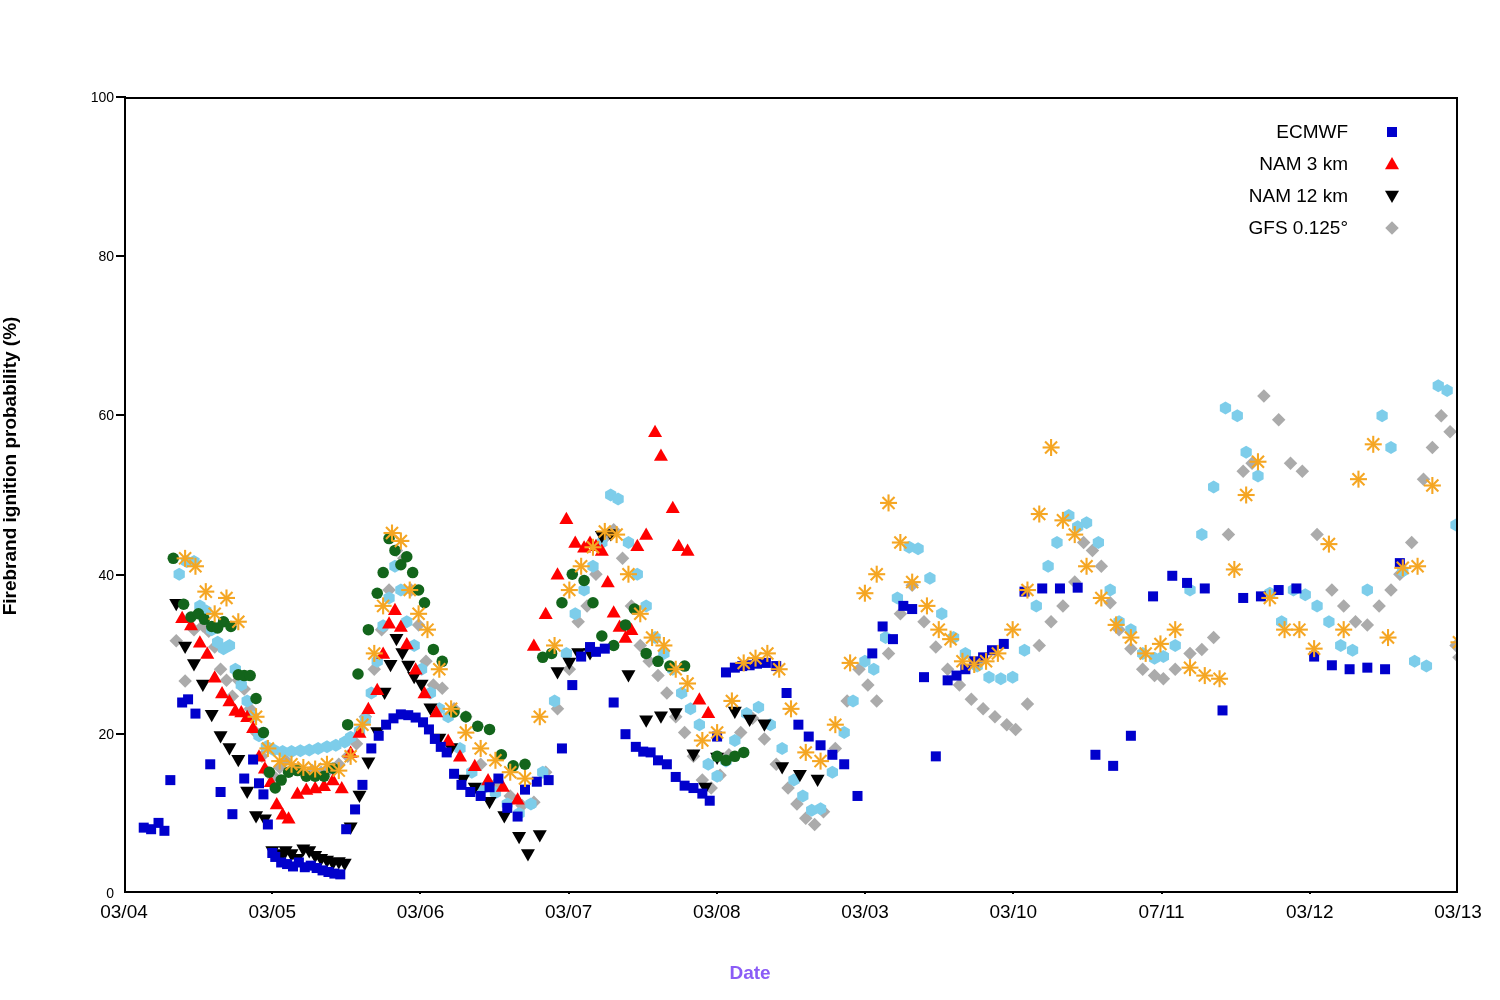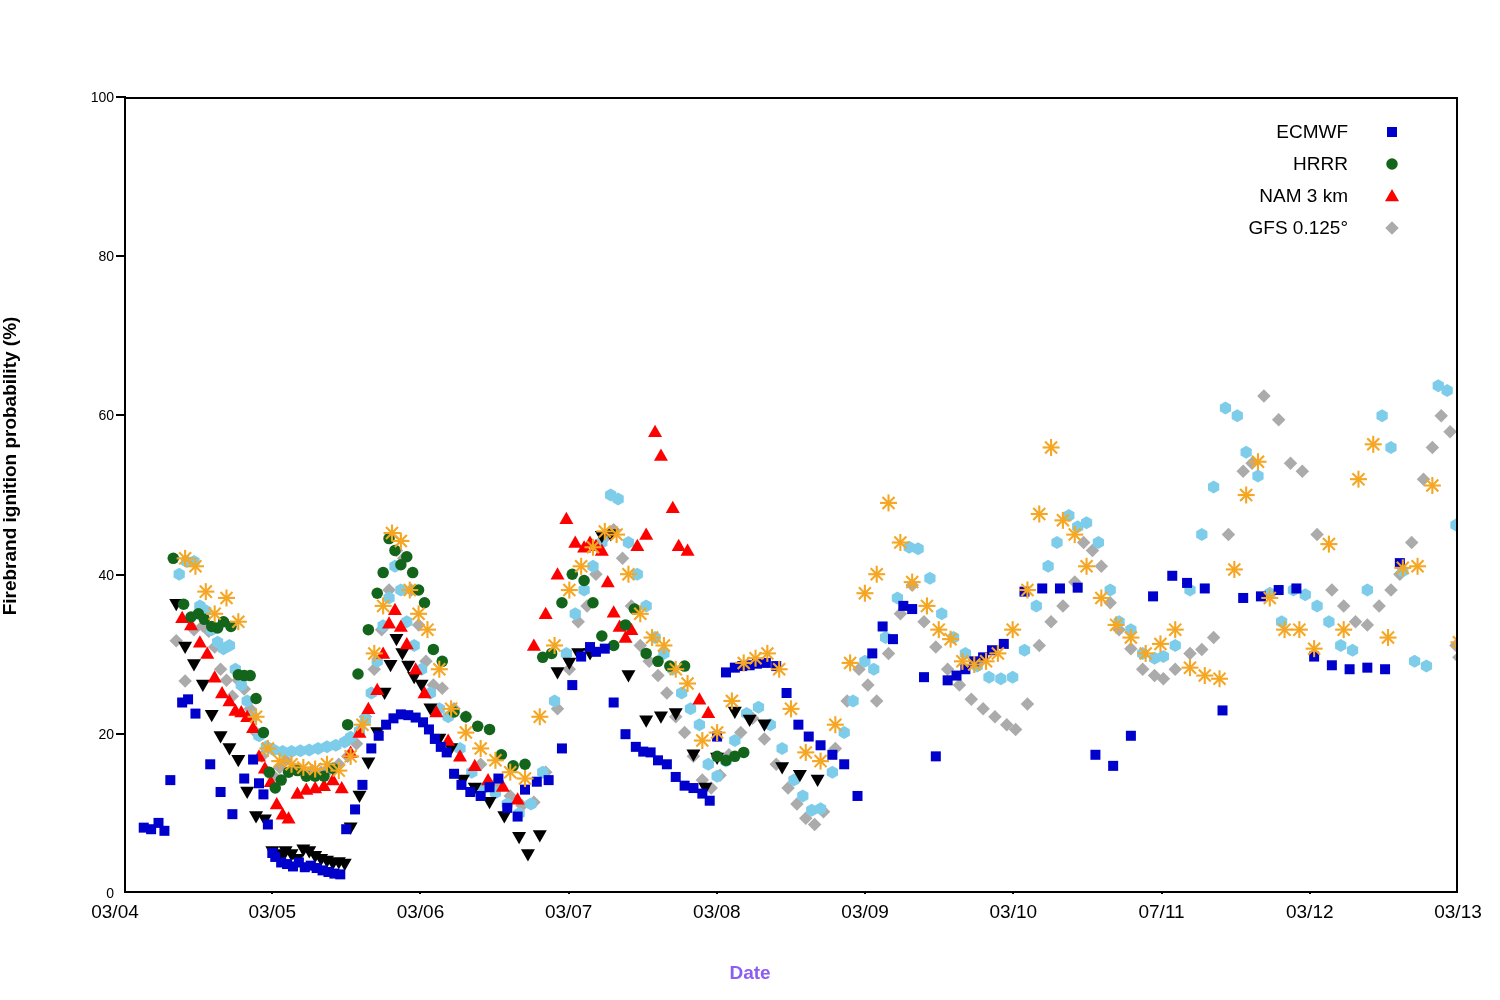--- a/index.html
+++ b/index.html
@@ -100,26 +100,26 @@
 
   <div id="ytick-labels">
       <div class="ytick-label" style="top: 893px;">0</div>
       <div class="ytick-label" style="top: 733.8px;">20</div>
       <div class="ytick-label" style="top: 574.6px;">40</div>
       <div class="ytick-label" style="top: 415.4px;">60</div>
       <div class="ytick-label" style="top: 256.2px;">80</div>
       <div class="ytick-label" style="top: 97px;">100</div>
     </div>
   <div id="xtick-labels">
-      <div class="xtick-label" style="left: 115px;">03/04</div>
+      <div class="xtick-label" style="left: 124px;">03/04</div>
       <div class="xtick-label" style="left: 272.222px;">03/05</div>
       <div class="xtick-label" style="left: 420.444px;">03/06</div>
       <div class="xtick-label" style="left: 568.667px;">03/07</div>
       <div class="xtick-label" style="left: 716.889px;">03/08</div>
-      <div class="xtick-label" style="left: 865.111px;">03/09</div>
+      <div class="xtick-label" style="left: 865.111px;">03/03</div>
       <div class="xtick-label" style="left: 1013.33px;">03/10</div>
       <div class="xtick-label" style="left: 1161.56px;">07/11</div>
       <div class="xtick-label" style="left: 1309.78px;">03/12</div>
       <div class="xtick-label" style="left: 1458px;">03/13</div>
     </div>
   <div id="tick-marks">
       <div class="ytick-mark" style="top: 732.8px;"></div>
       <div class="ytick-mark" style="top: 573.6px;"></div>
       <div class="ytick-mark" style="top: 414.4px;"></div>
       <div class="ytick-mark" style="top: 255.2px;"></div>
@@ -1328,32 +1328,32 @@
   <div id="legend">
       <div class="legend-row">
         <span class="legend-label">ECMWF</span>
         <span class="legend-mark">
           <svg width="20" height="20">
             <rect x="5" y="5" width="10" height="10" fill="#0000CC"></rect>
           </svg>
         </span>
       </div>
       <div class="legend-row">
-        <span class="legend-label">HRRR</span>
+        <span class="legend-label">NAM 3 km</span>
         <span class="legend-mark">
           <svg width="20" height="20">
-            <circle cx="10" cy="10" r="5.75" fill="#13651B"></circle>
+            <polygon points="10,3 3,15.25 17,15.25" fill="#FF0000"></polygon>
           </svg>
         </span>
       </div>
       <div class="legend-row">
-        <span class="legend-label">NAM 3 km</span>
+        <span class="legend-label">NAM 12 km</span>
         <span class="legend-mark">
           <svg width="20" height="20">
-            <polygon points="10,3 3,15.25 17,15.25" fill="#FF0000"></polygon>
+            <polygon points="10,17 3,4.75 17,4.75" fill="#000000"></polygon>
           </svg>
         </span>
       </div>
       <div class="legend-row">
         <span class="legend-label">GFS 0.125°</span>
         <span class="legend-mark">
           <svg width="20" height="20">
             <polygon points="10,3.25 16.75,10 10,16.75 3.25,10" fill="#ABABAB"></polygon>
           </svg>
         </span>

